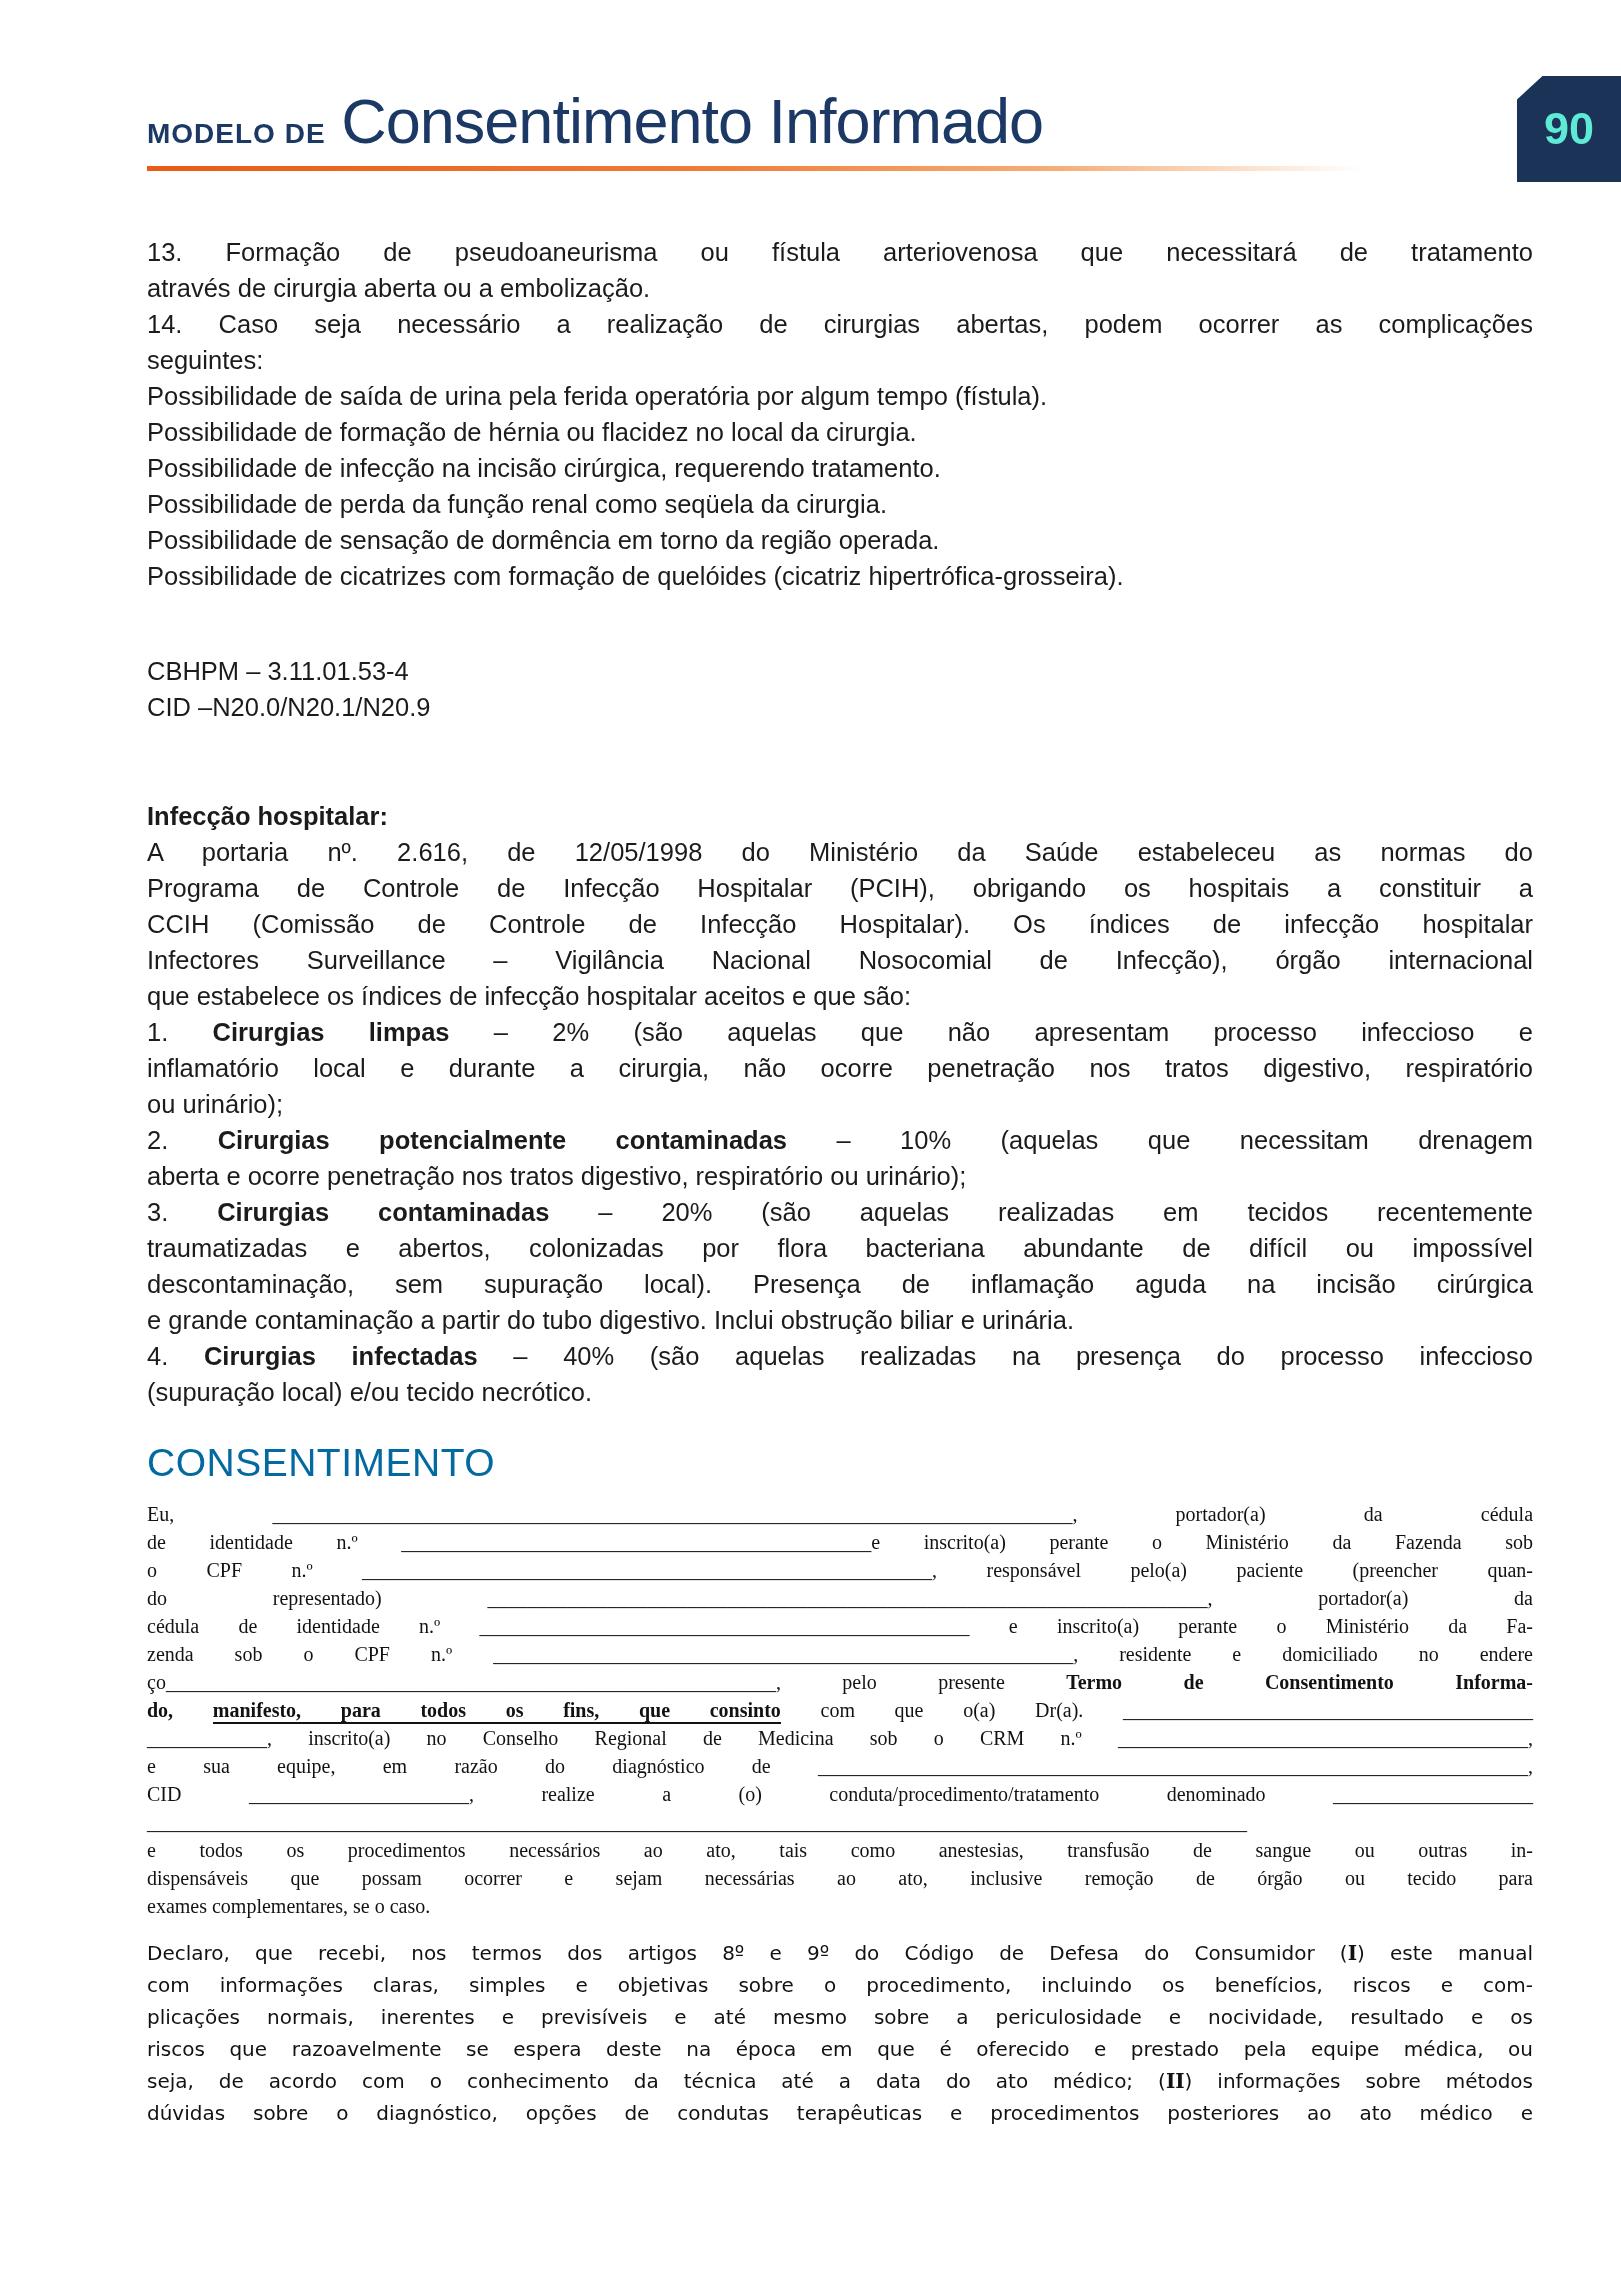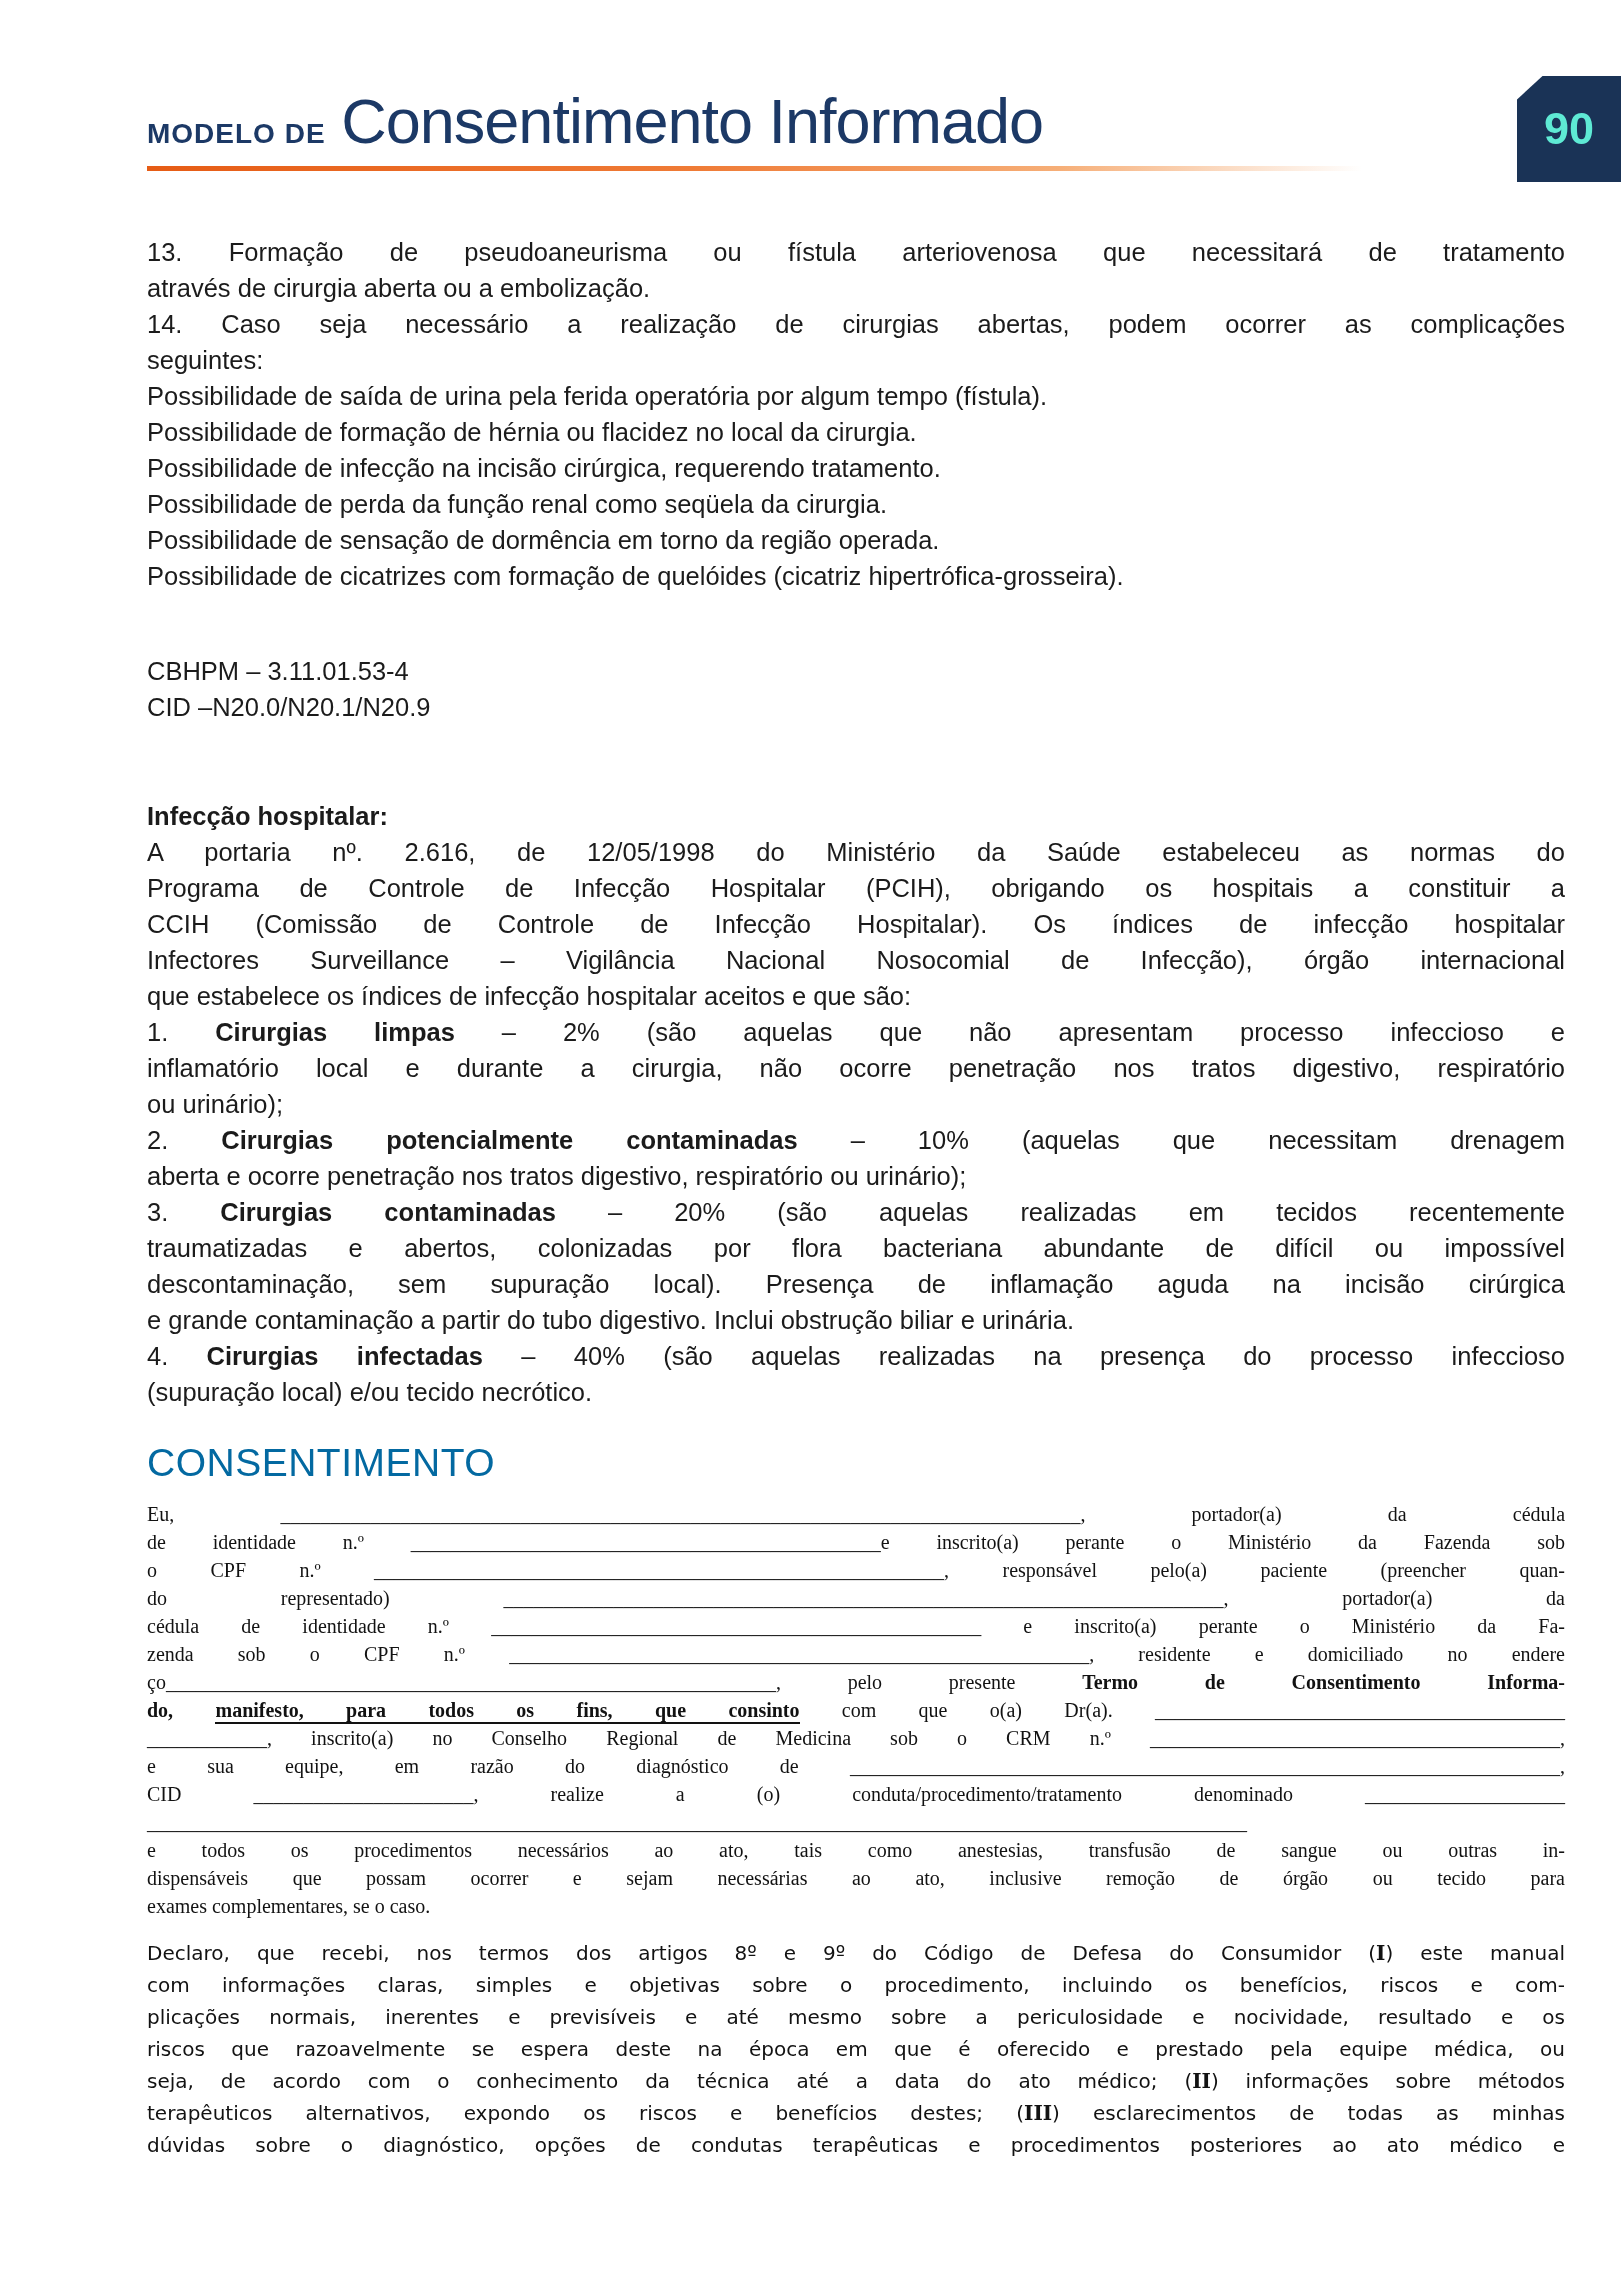--- a/index.html
+++ b/index.html
@@ -1,21 +1,21 @@
 <!DOCTYPE html>
 <html lang="pt"><head>
 <meta charset="utf-8">
 <style>
   html,body{margin:0;padding:0;background:#ffffff;}
   .page{
     position:relative;
     width:1621px;height:2293px;
     background:#ffffff;
     box-sizing:border-box;
-    padding:0 56px 0 147px;
+    padding:0 88px 0 147px;
     font-family:"Liberation Sans",sans-serif;
     color:#1b1b1b;
     overflow:hidden;
   }
   
   .header{position:relative;padding-top:88px;}
   .header-line{display:flex;align-items:baseline;gap:15.7px;}
   .kicker{
     font-weight:bold;font-size:28px;color:#1c3966;letter-spacing:1px;
   }
@@ -138,19 +138,18 @@
         <div class="ln"><span>dispensáveis que possam ocorrer e sejam necessárias ao ato, inclusive remoção de órgão ou tecido para</span></div>
         <div class="ln last-left"><span>exames complementares, se o caso.</span></div>
       </section>
 
     <section class="declaration">
         <div class="ln"><span>Declaro, que recebi, nos termos dos artigos 8º e 9º do Código de Defesa do Consumidor (</span><span class="rn">I</span><span>) este manual</span></div>
         <div class="ln"><span>com informações claras, simples e objetivas sobre o procedimento, incluindo os benefícios, riscos e com-</span></div>
         <div class="ln"><span>plicações normais, inerentes e previsíveis e até mesmo sobre a periculosidade e nocividade, resultado e os</span></div>
         <div class="ln"><span>riscos que razoavelmente se espera deste na época em que é oferecido e prestado pela equipe médica, ou</span></div>
         <div class="ln"><span>seja, de acordo com o conhecimento da técnica até a data do ato médico; (</span><span class="rn">II</span><span>) informações sobre métodos</span></div>
-        <div class="ln"><span>terapêuticos alternativos, expondo os riscos e benefícios destes; (</span><span class="rn">III</span><span>) esclarecimentos de todas as minhas</span></div>
         <div class="ln"><span>dúvidas sobre o diagnóstico, opções de condutas terapêuticas e procedimentos posteriores ao ato médico e</span></div>
       </section>
 
   </main>
 </div>
 
 
 </body></html>

